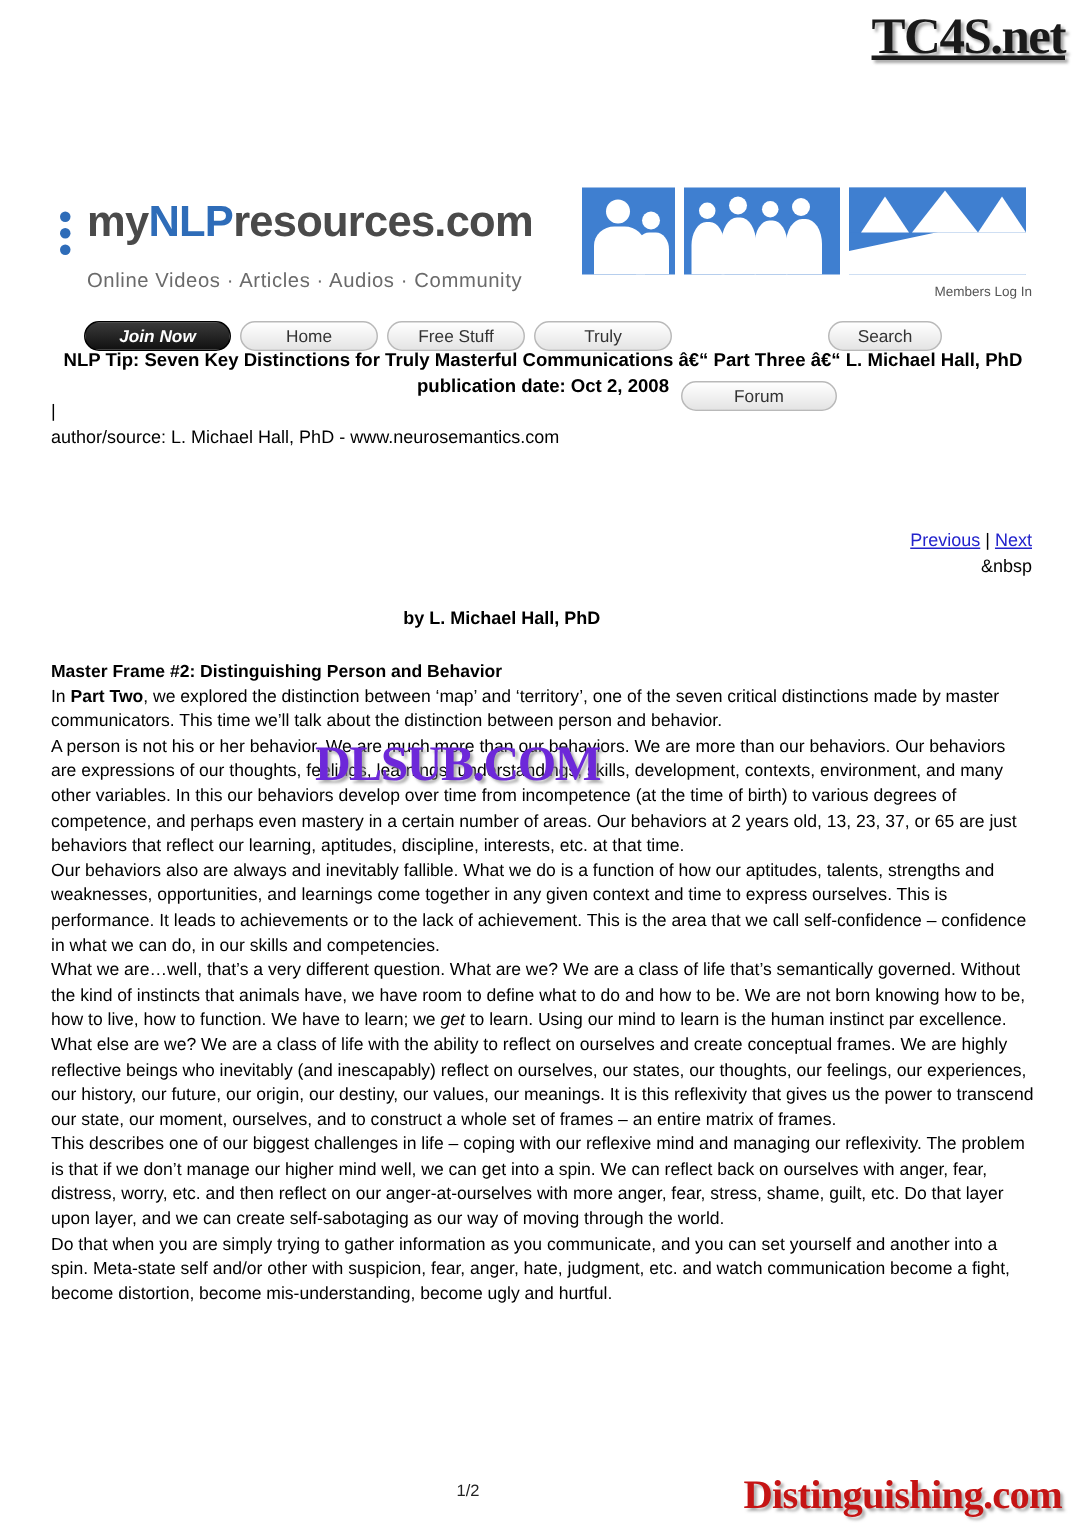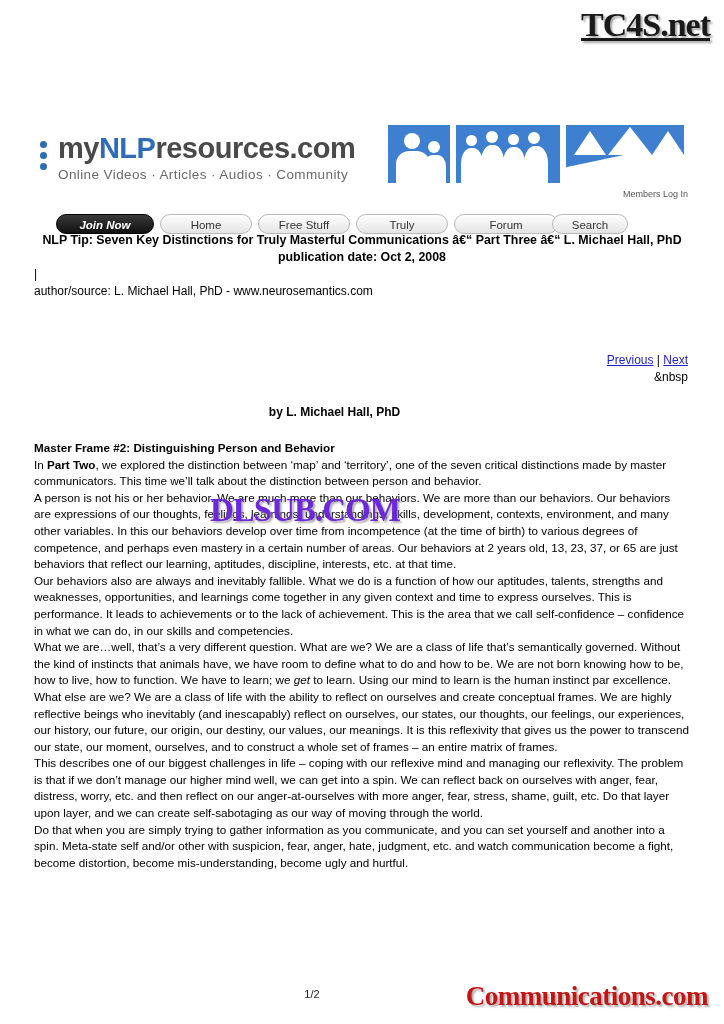--- a/index.html
+++ b/index.html
@@ -66,21 +66,21 @@
     font-weight: bold;
     letter-spacing: -0.5px;
     line-height: 34px;
     color: #4a4a4a;
   }
   .brand-title .blue {
     color: #2e6cb8;
   }
   .brand-sub {
     margin-left: 18px;
-    margin-top: 2px;
+    margin-top: 14px;
     font-size: 13.5px;
     color: #6a6a6a;
     letter-spacing: 0.4px;
   }
 
   .hero-imgs {
     position: absolute;
     left: 348px;
     top: 0;
     width: 300px;
@@ -169,21 +169,21 @@
     background: linear-gradient(#3a3a3a, #111111);
     color: #ffffff;
     font-weight: bold;
     font-style: italic;
     border-color: #000000;
   }
   .nav-join { left: 0; width: 98px; }
   .nav-home { left: 104px; width: 92px; }
   .nav-free { left: 202px; width: 92px; }
   .nav-shop { left: 300px; width: 92px; }
-  .nav-forum { left: 398px; width: 104px; }
+  .nav-forum { left: 398px; width: 104px; margin-top: 40px; }
   .nav-search { left: 496px; width: 76px; }
 
   
   .article-title {
     position: absolute;
     top: 232px;
     left: 34px;
     width: 656px;
     font-size: 12.4px;
     font-weight: bold;
@@ -365,14 +365,14 @@
   <p>In <b>Part Two</b><span>, we explored the distinction between ‘map’ and ‘territory’, one of the seven critical distinctions made by master communicators. This time we’ll talk about the distinction between person and behavior.</span></p>
   <p>A person is not his or her behavior. We are much more than our behaviors. We are more than our behaviors. Our behaviors are expressions of our thoughts, feelings, learnings, understandings, skills, development, contexts, environment, and many other variables. In this our behaviors develop over time from incompetence (at the time of birth) to various degrees of competence, and perhaps even mastery in a certain number of areas. Our behaviors at 2 years old, 13, 23, 37, or 65 are just behaviors that reflect our learning, aptitudes, discipline, interests, etc. at that time.</p>
   <p>Our behaviors also are always and inevitably fallible. What we do is a function of how our aptitudes, talents, strengths and weaknesses, opportunities, and learnings come together in any given context and time to express ourselves. This is performance. It leads to achievements or to the lack of achievement. This is the area that we call self-confidence – confidence in what we can do, in our skills and competencies.</p>
   <p>What we are…well, that’s a very different question. What are we? We are a class of life that’s semantically governed. Without the kind of instincts that animals have, we have room to define what to do and how to be. We are not born knowing how to be, how to live, how to function. We have to learn; we <i>get</i> to learn. Using our mind to learn is the human instinct par excellence.</p>
   <p>What else are we? We are a class of life with the ability to reflect on ourselves and create conceptual frames. We are highly reflective beings who inevitably (and inescapably) reflect on ourselves, our states, our thoughts, our feelings, our experiences, our history, our future, our origin, our destiny, our values, our meanings. It is this reflexivity that gives us the power to transcend our state, our moment, ourselves, and to construct a whole set of frames – an entire matrix of frames.</p>
   <p>This describes one of our biggest challenges in life – coping with our reflexive mind and managing our reflexivity. The problem is that if we don’t manage our higher mind well, we can get into a spin. We can reflect back on ourselves with anger, fear, distress, worry, etc. and then reflect on our anger-at-ourselves with more anger, fear, stress, shame, guilt, etc. Do that layer upon layer, and we can create self-sabotaging as our way of moving through the world.</p>
   <p>Do that when you are simply trying to gather information as you communicate, and you can set yourself and another into a spin. Meta-state self and/or other with suspicion, fear, anger, hate, judgment, etc. and watch communication become a fight, become distortion, become mis-understanding, become ugly and hurtful.</p>
 </div>
 
 <div class="dlsub">DLSUB.COM</div>
-<div class="txtreme">Communications.com</div>
+<div class="txtreme">Distinguishing.com</div>
 <div class="page-num">1/2</div>
 
 </body></html>

